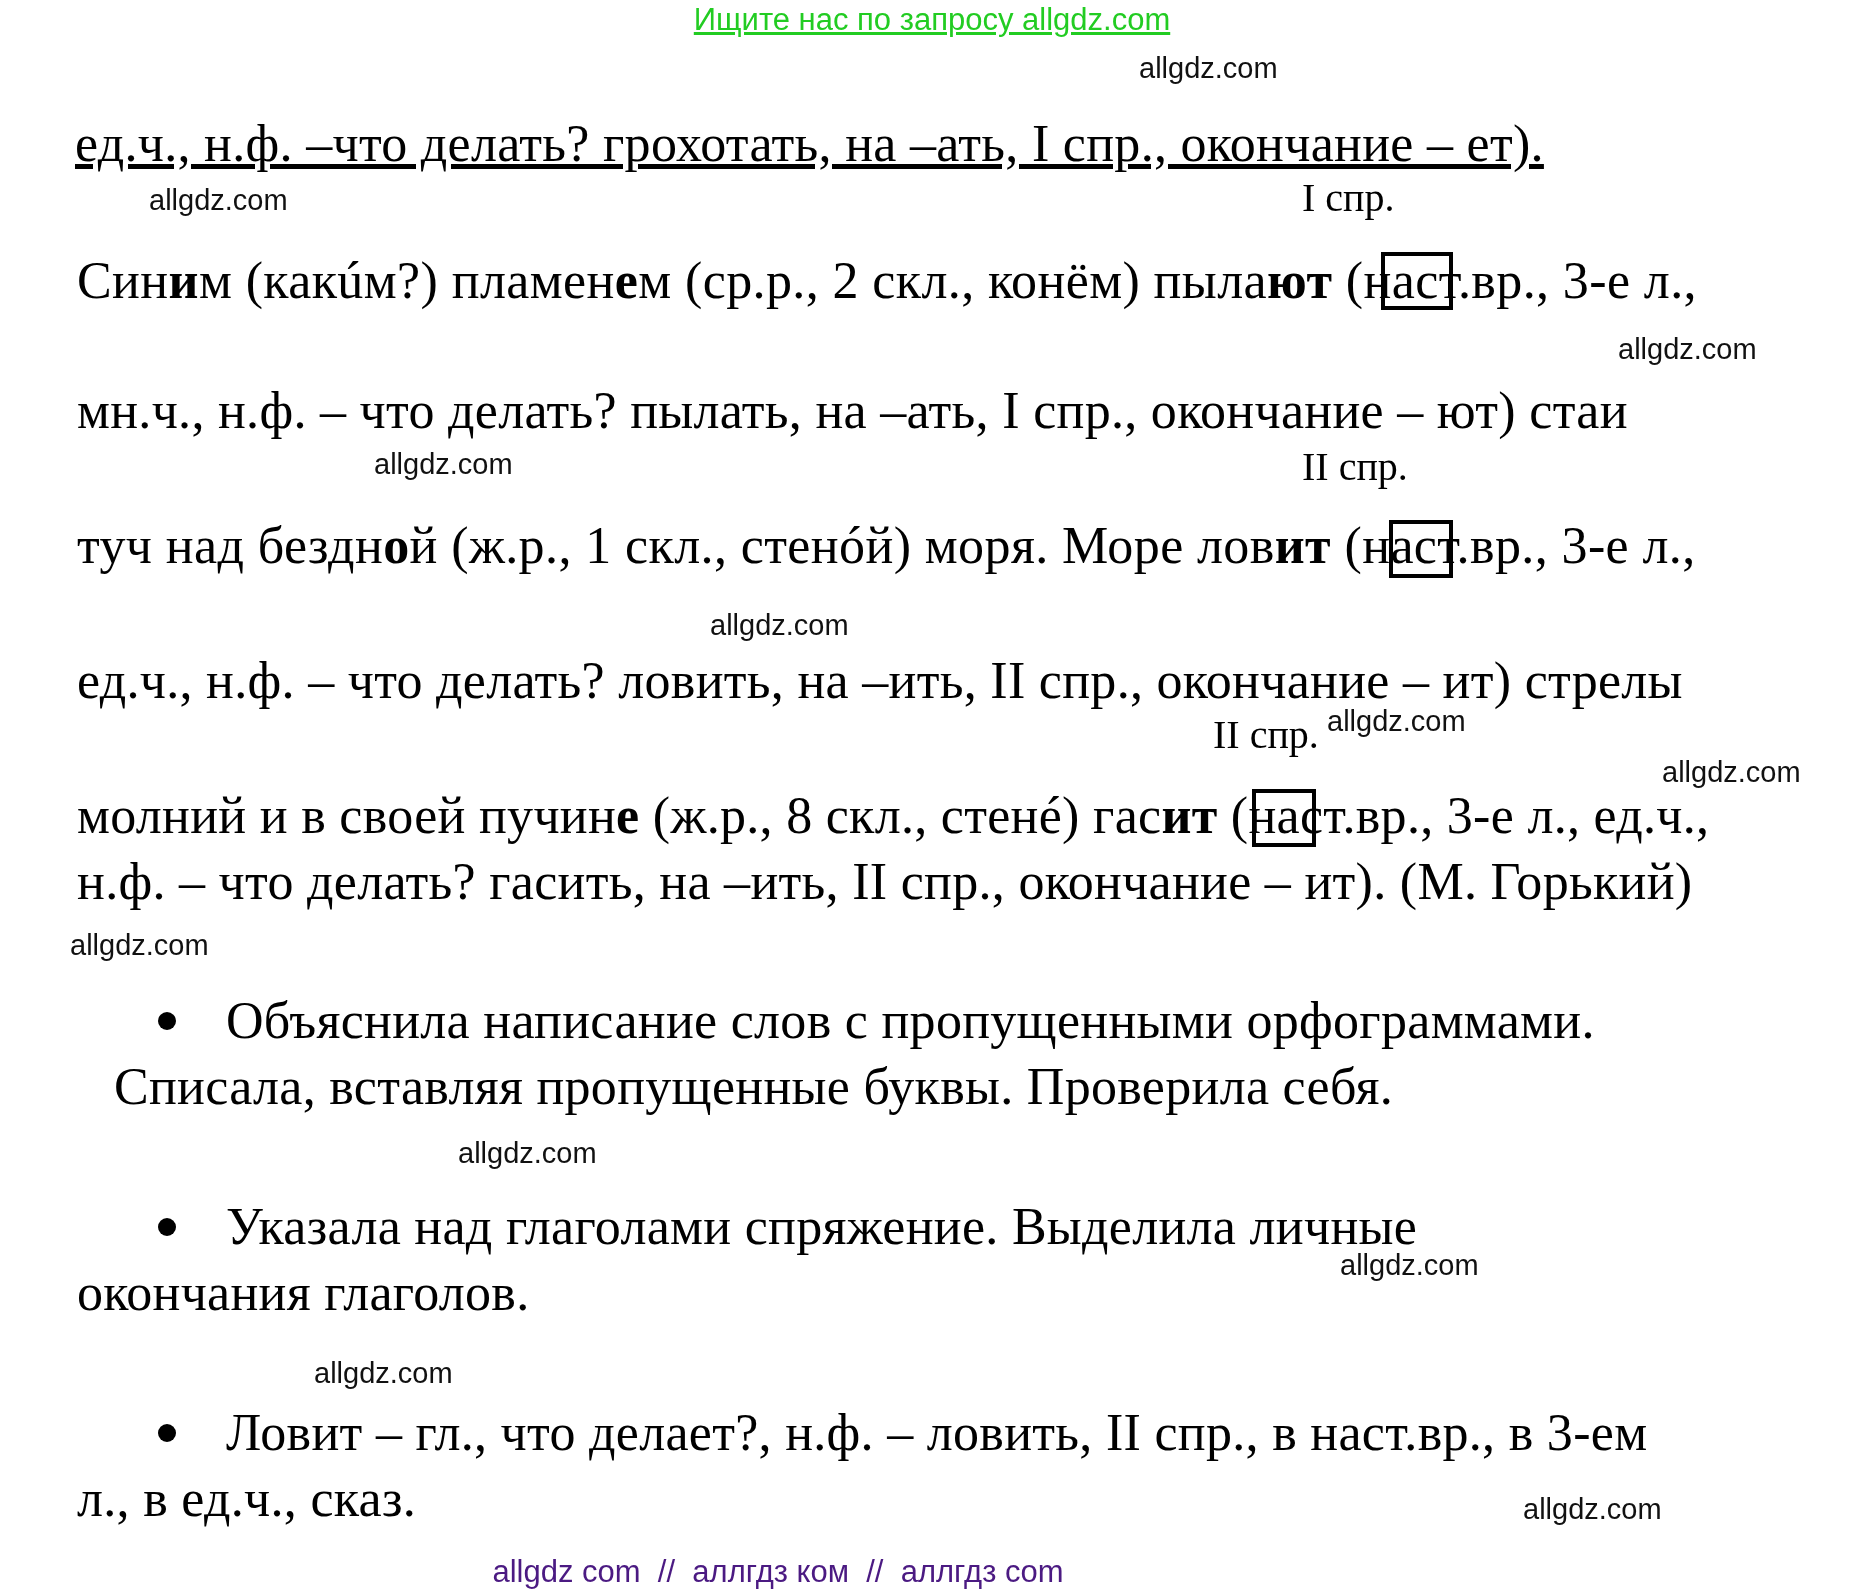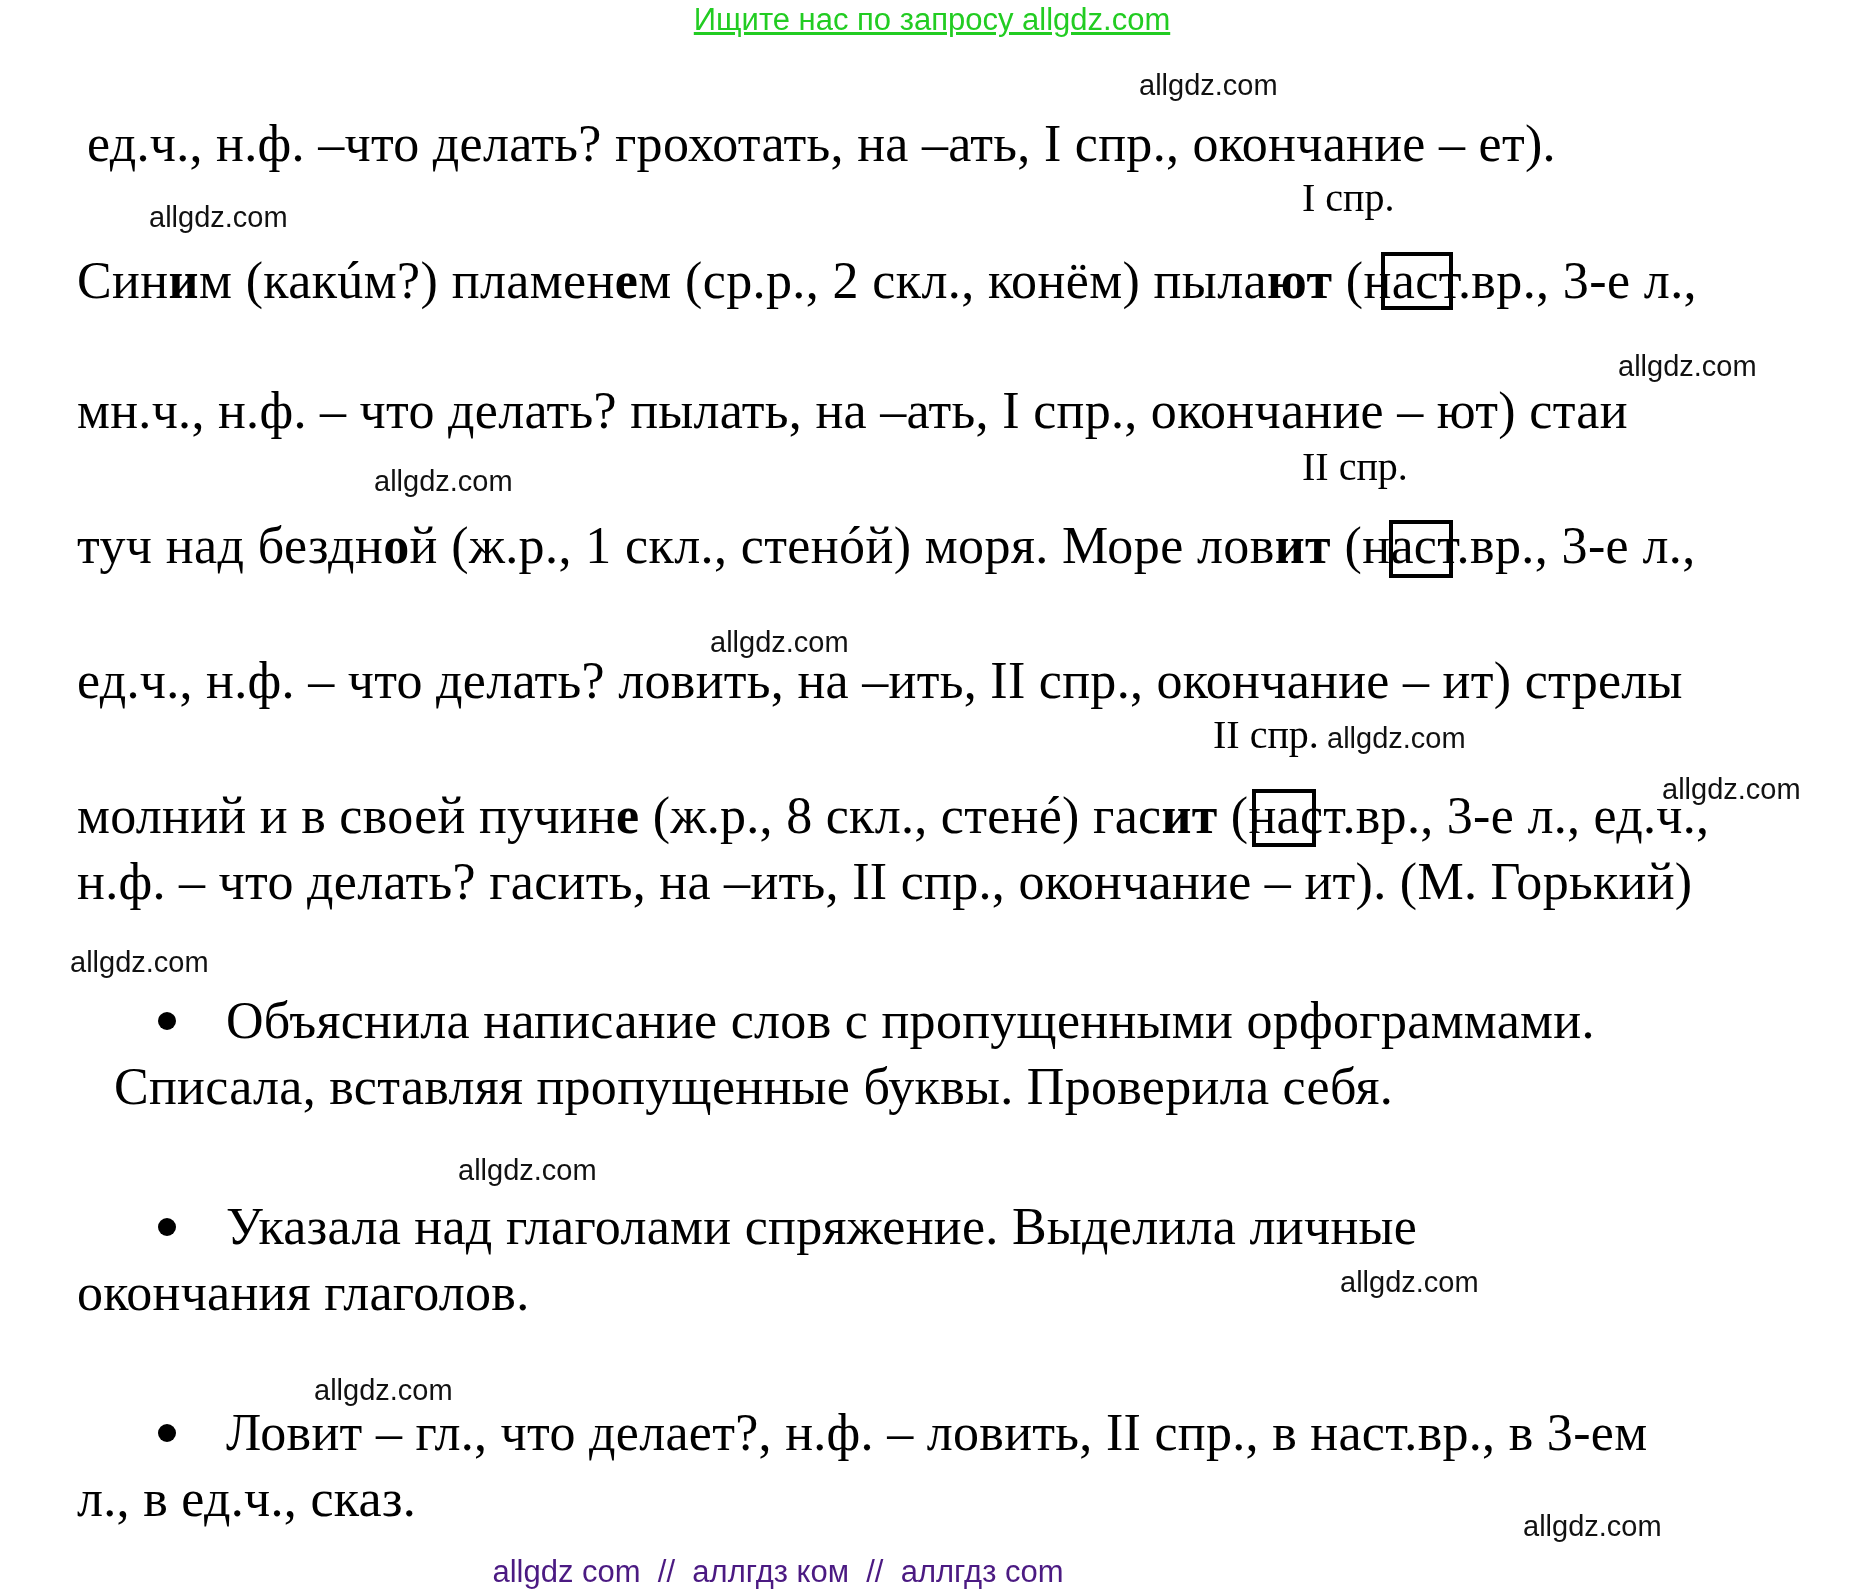--- a/index.html
+++ b/index.html
@@ -1,19 +1,19 @@
 <!DOCTYPE html>
 <html><head>
 <meta charset="utf-8">
 <style>
   html, body { margin: 0; padding: 0; background: #ffffff; }
   body { width: 1864px; height: 1593px; position: relative; overflow: hidden; }
   .abs { position: absolute; white-space: nowrap; }
   .main { font-family: "Liberation Serif", "DejaVu Serif", serif; font-size: 52px; color: #000; line-height: 1; }
-  .wm { font-family: "Liberation Sans", "DejaVu Sans", sans-serif; font-size: 29px; color: #111; line-height: 1; margin-top: 17px; }
+  .wm { font-family: "Liberation Sans", "DejaVu Sans", sans-serif; font-size: 29px; color: #111; line-height: 1; }
   .sup { font-family: "Liberation Serif", "DejaVu Serif", serif; font-size: 40px; color: #000; line-height: 1; }
   .green { font-family: "Liberation Sans", "DejaVu Sans", sans-serif; font-size: 31px; line-height: 1; }
   .footer { font-family: "Liberation Sans", "DejaVu Sans", sans-serif; font-size: 31px; line-height: 1; }
   .box { position: absolute; border: 4px solid #000; box-sizing: border-box; }
   .bullet { position: absolute; width: 18px; height: 18px; border-radius: 50%; background: #000; }
   b { font-weight: bold; }
 </style>
 </head>
 <body>
 
@@ -29,21 +29,21 @@
 <div class="abs wm" style="left:70px; top:931px;">allgdz.com</div>
 <div class="abs wm" style="left:458px; top:1139px;">allgdz.com</div>
 <div class="abs wm" style="left:1340px; top:1251px;">allgdz.com</div>
 <div class="abs wm" style="left:314px; top:1359px;">allgdz.com</div>
 <div class="abs wm" style="left:1523px; top:1495px;">allgdz.com</div>
 
 <div class="abs sup" style="left:1302px; top:178px;">I спр.</div>
 <div class="abs sup" style="left:1302px; top:447px;">II спр.</div>
 <div class="abs sup" style="left:1213px; top:715px;">II спр.</div>
 
-<div class="abs main" style="left:87px; top:118px; letter-spacing:0.3px;">ед.ч., н.ф. –что делать? грохотать, на –ать, I спр., окончание – ет).</div>
+<div class="abs main" style="left:75px; top:118px; letter-spacing:0.3px;text-decoration:underline;">ед.ч., н.ф. –что делать? грохотать, на –ать, I спр., окончание – ет).</div>
 
 <div class="abs main" style="left:77px; top:255px; letter-spacing:0.4px;">
   <span>Син</span><b>и</b><span>м (какúм?) пламен</span><b>е</b><span>м (ср.р., 2 скл., конём) пыла</span><b>ют</b><span> (наст.вр., 3-е л.,</span>
 </div>
 <div class="box" style="left:1381px; top:252px; width:72px; height:58px;"></div>
 
 <div class="abs main" style="left:77px; top:385px; letter-spacing:0.3px;">мн.ч., н.ф. – что делать? пылать, на –ать, I спр., окончание – ют) стаи</div>
 
 <div class="abs main" style="left:77px; top:520px; letter-spacing:0.4px;">
   <span>туч над бездн</span><b>о</b><span>й (ж.р., 1 скл., стенóй) моря. Море лов</span><b>ит</b><span> (наст.вр., 3-е л.,</span>

